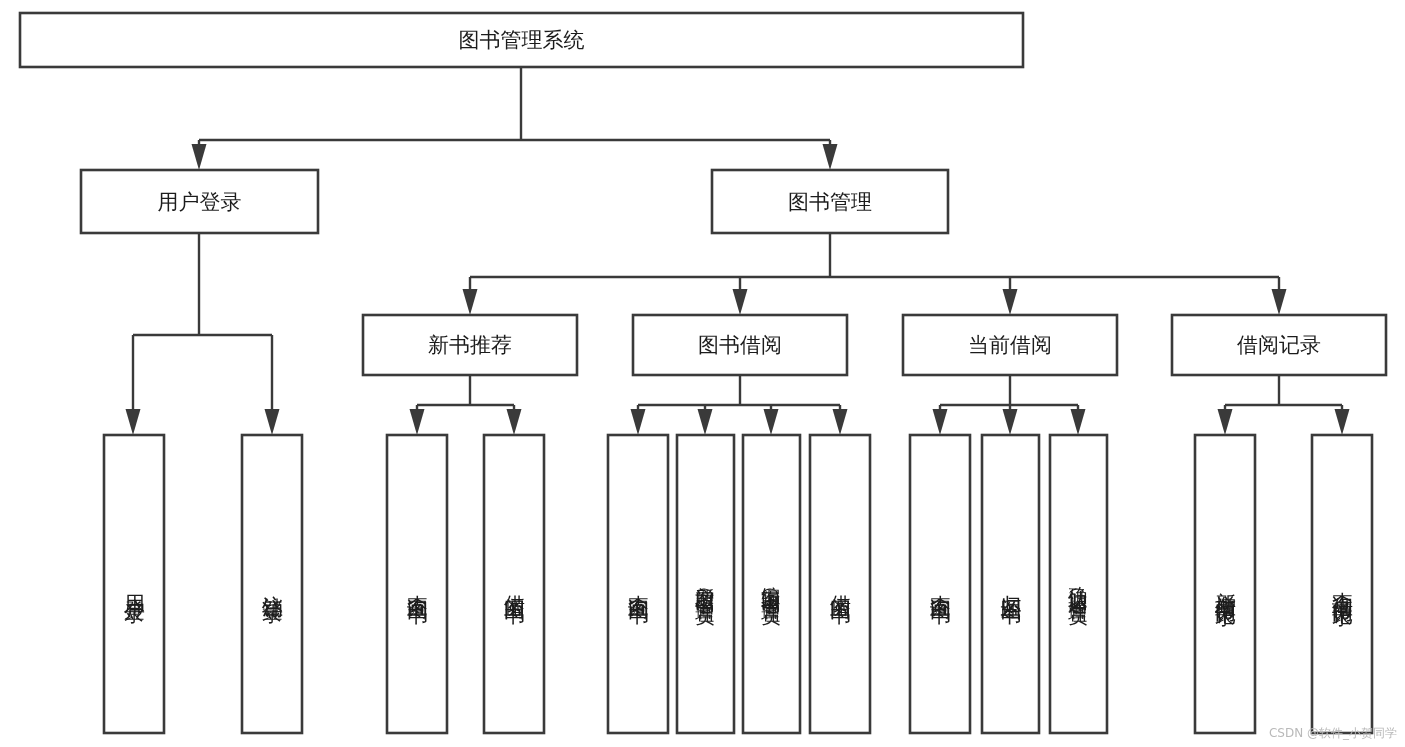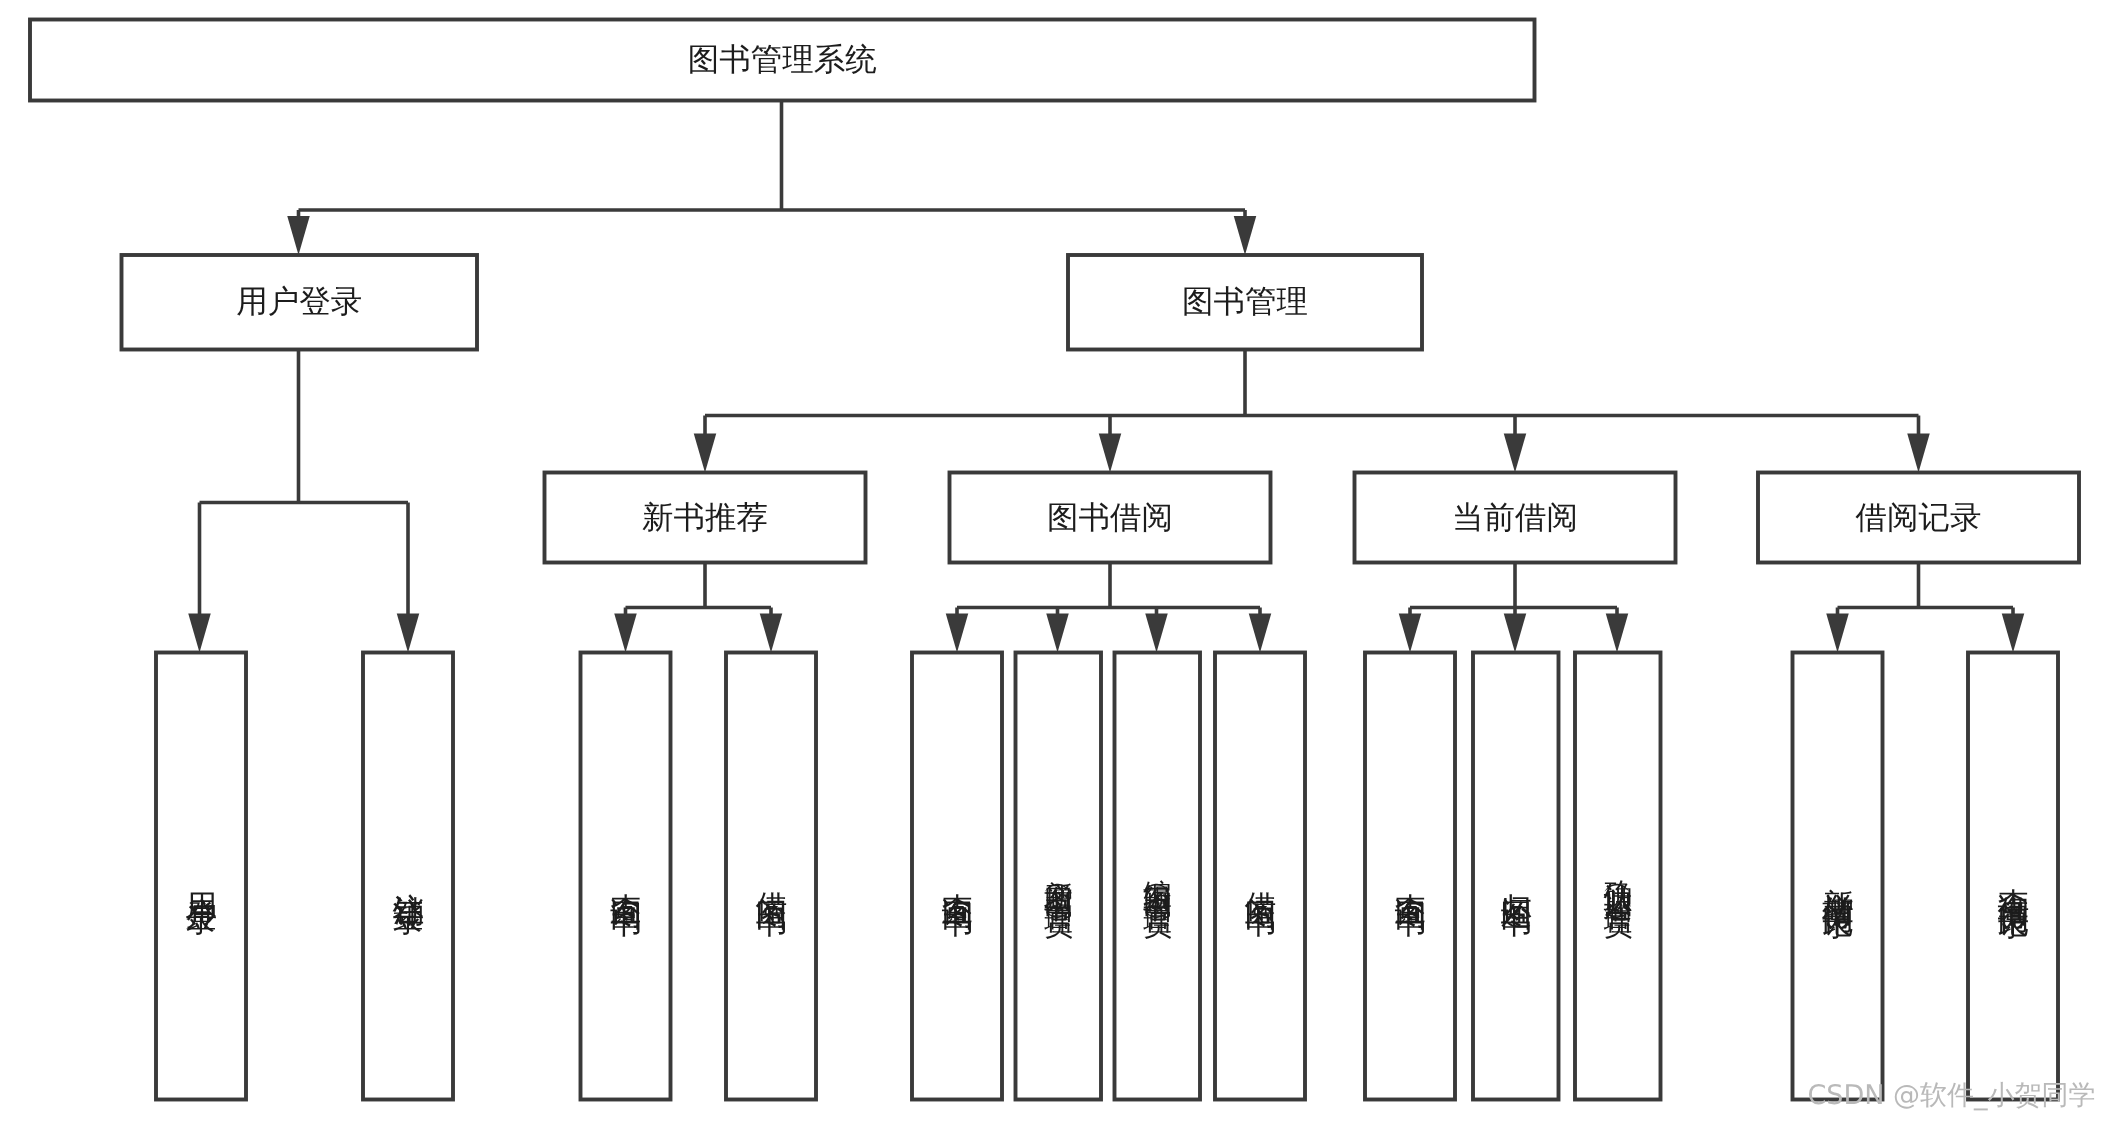--- a/index.html
+++ b/index.html
@@ -66,21 +66,21 @@
   }
   .arrow-head {
     fill: #3a3a3a;
     stroke: none;
   }
   .watermark {
     position: absolute;
     right: 8px;
     bottom: 5px;
     font-family: "DejaVu Sans", "Liberation Sans", sans-serif;
-    font-size: 18px;
+    font-size: 12px;
     color: #b9b9b9;
     white-space: nowrap;
     pointer-events: none;
   }
 </style>
 </head>
 <body>
 
 <div id="diagram-root">
 

